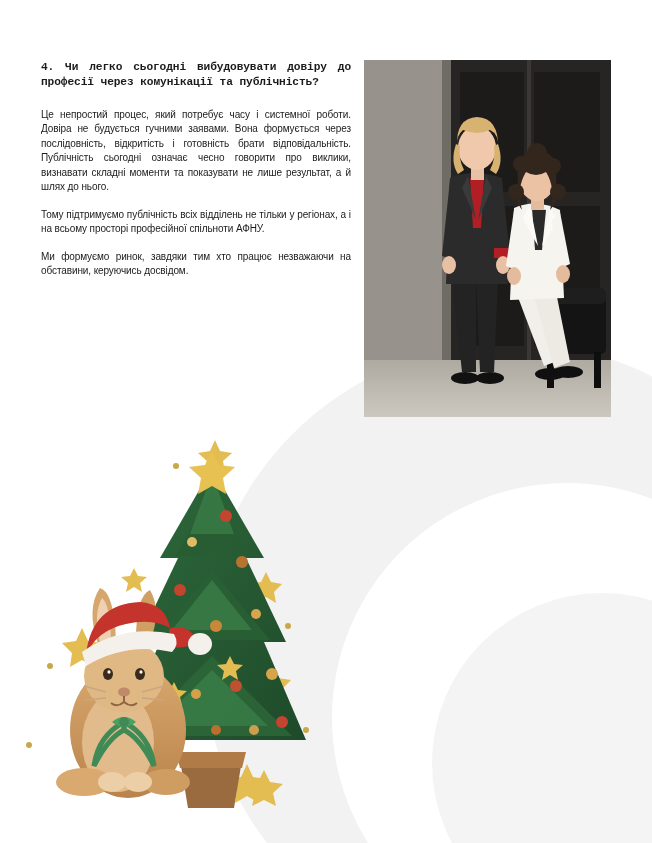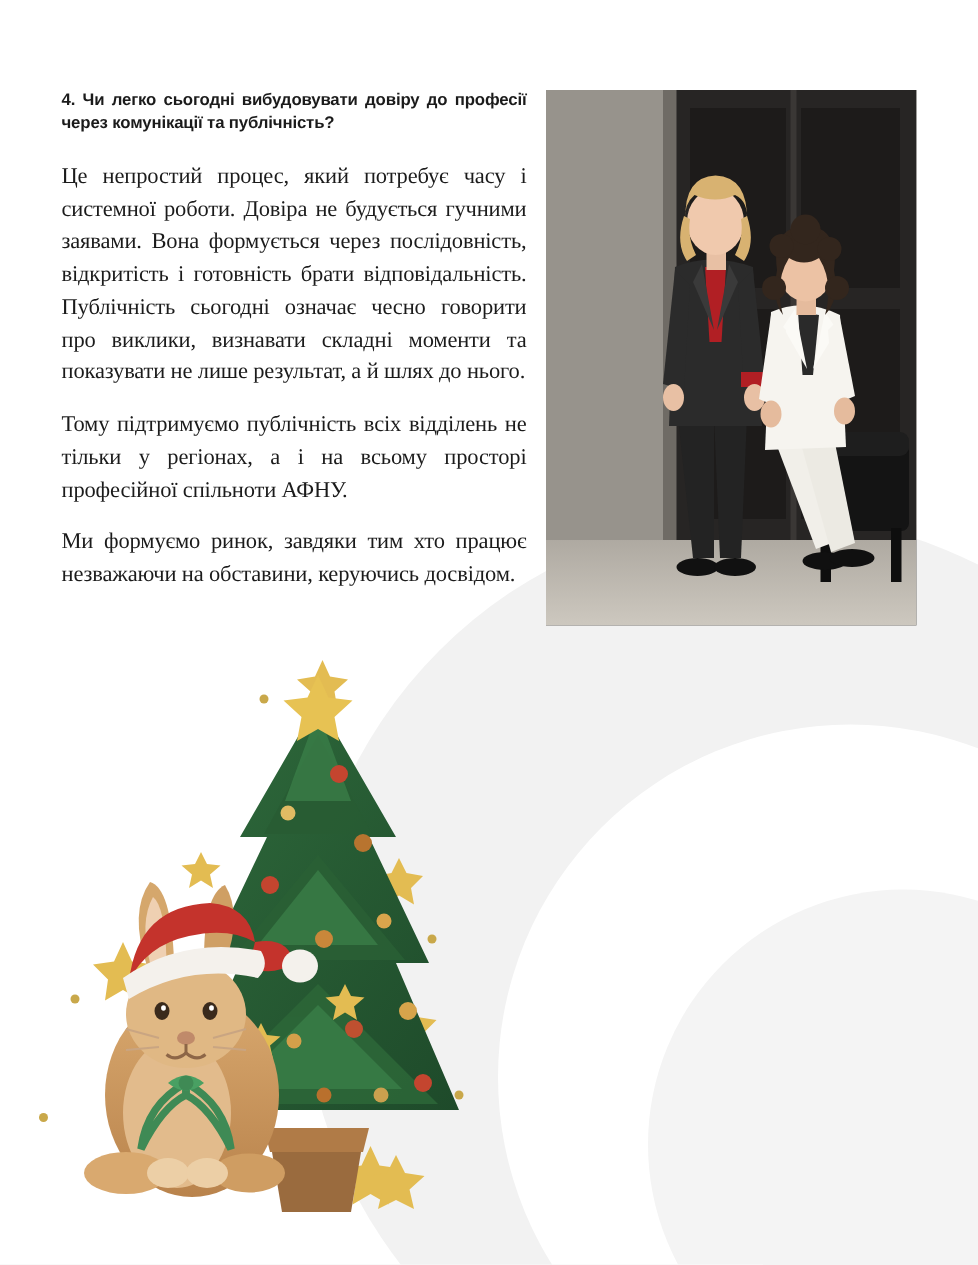--- a/index.html
+++ b/index.html
@@ -58,30 +58,30 @@
   }
   .question {
     font-size: 11.2px;
     font-weight: bold;
     color: #1b1b1b;
     line-height: 1.38;
     text-align: justify;
     text-align-last: left;
     margin: 0 0 17px 0;
     letter-spacing: -0.1px;
+    font-family: Liberation Mono, monospace;
   }
   .para {
-    font-size: 15px;
+    font-size: 10px;
     color: #1b1b1b;
     line-height: 1.45;
     text-align: justify;
     text-align-last: left;
     margin: 0 0 13px 0;
     letter-spacing: -0.1px;
-    font-family: Liberation Serif, serif;
   }
   .para.tight {
     margin-bottom: 0;
   }
   .para:last-child { margin-bottom: 0; }
 
   
   .photo {
     position: absolute;
     left: 364px;

